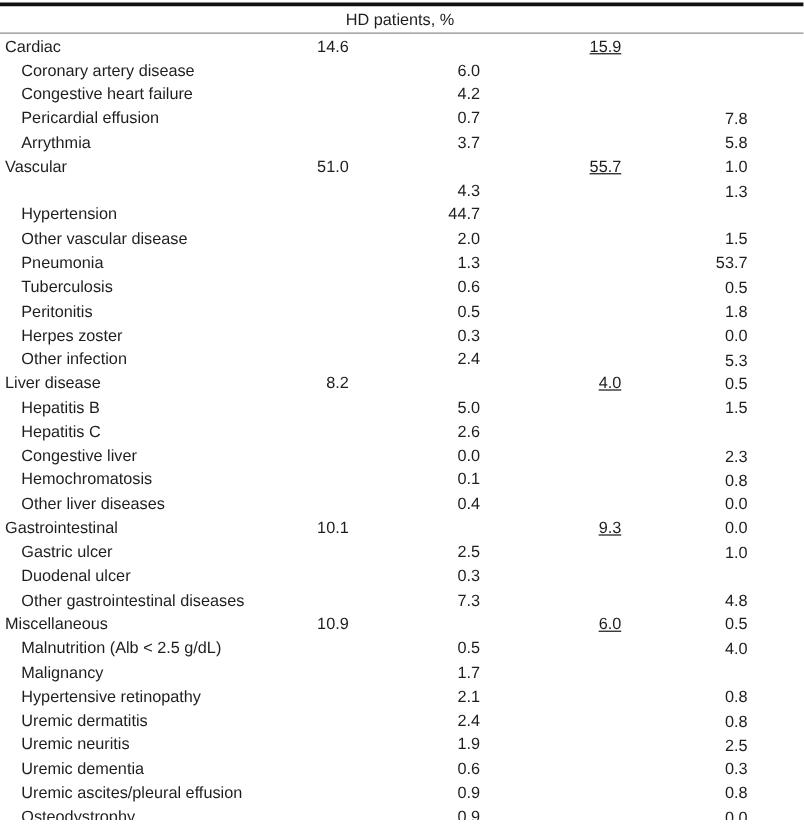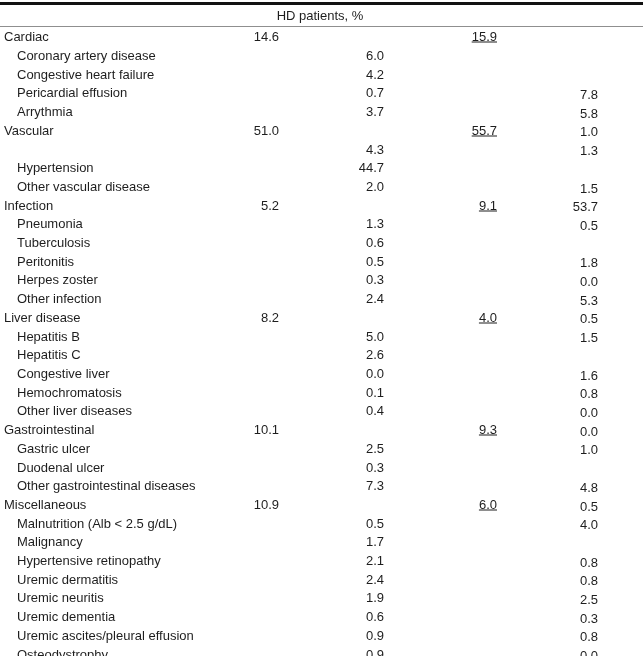--- a/index.html
+++ b/index.html
@@ -111,25 +111,20 @@
       <div class="row sub">
         <span class="label">Hypertension</span>
         <span class="val v-sub-hd">44.7</span>
         <span class="val v-sub-pd">53.7</span>
       </div>
       <div class="row sub">
         <span class="label">Other vascular disease</span>
         <span class="val v-sub-hd">2.0</span>
         <span class="val v-sub-pd">0.5</span>
       </div>
-      <div class="row cat">
-        <span class="label">Infection</span>
-        <span class="val v-cat-hd">5.2</span>
-        <span class="val v-cat-pd">9.1</span>
-      </div>
       <div class="row sub">
         <span class="label">Pneumonia</span>
         <span class="val v-sub-hd">1.3</span>
         <span class="val v-sub-pd">1.8</span>
       </div>
       <div class="row sub">
         <span class="label">Tuberculosis</span>
         <span class="val v-sub-hd">0.6</span>
         <span class="val v-sub-pd">0.0</span>
       </div>
@@ -149,21 +144,21 @@
         <span class="val v-sub-pd">1.5</span>
       </div>
       <div class="row cat">
         <span class="label">Liver disease</span>
         <span class="val v-cat-hd">8.2</span>
         <span class="val v-cat-pd">4.0</span>
       </div>
       <div class="row sub">
         <span class="label">Hepatitis B</span>
         <span class="val v-sub-hd">5.0</span>
-        <span class="val v-sub-pd">1.6</span>
+        <span class="val v-sub-pd">2.3</span>
       </div>
       <div class="row sub">
         <span class="label">Hepatitis C</span>
         <span class="val v-sub-hd">2.6</span>
         <span class="val v-sub-pd">0.8</span>
       </div>
       <div class="row sub">
         <span class="label">Congestive liver</span>
         <span class="val v-sub-hd">0.0</span>
         <span class="val v-sub-pd">0.0</span>

